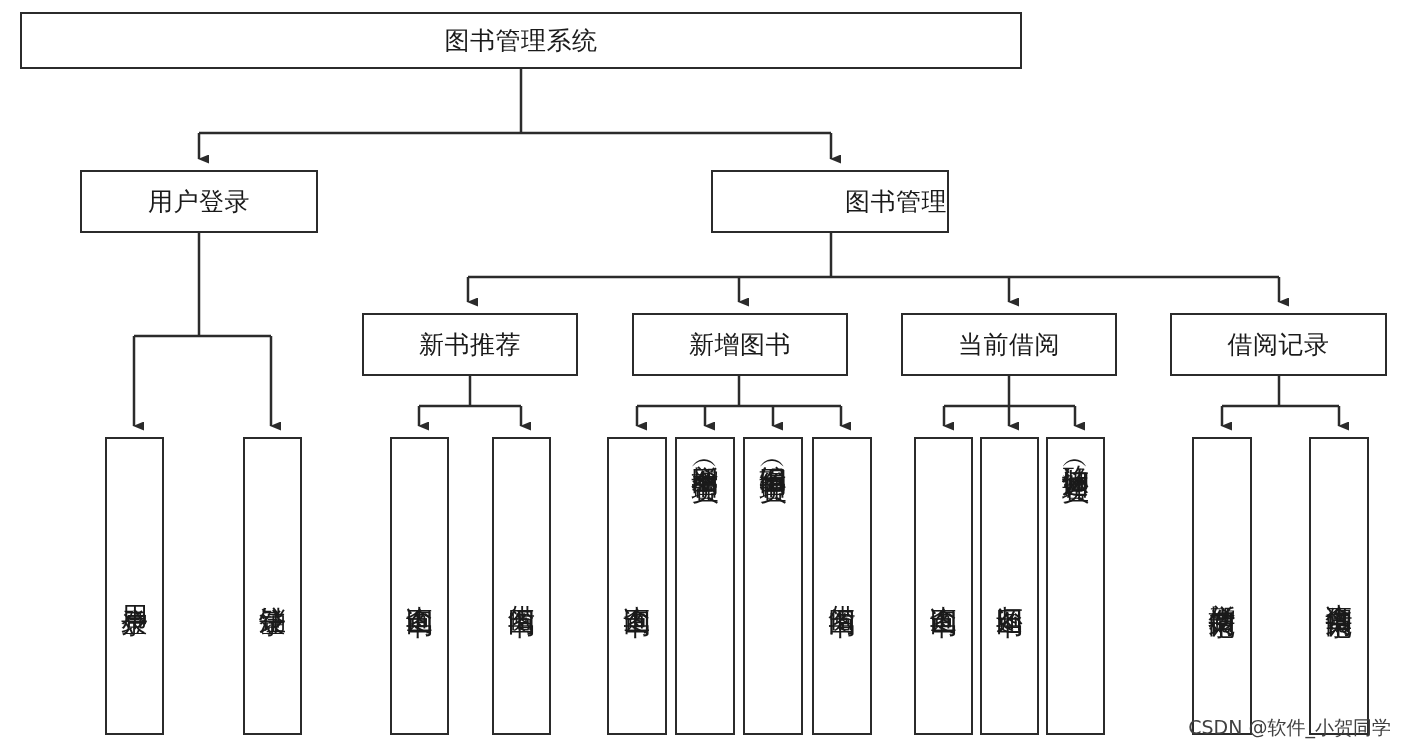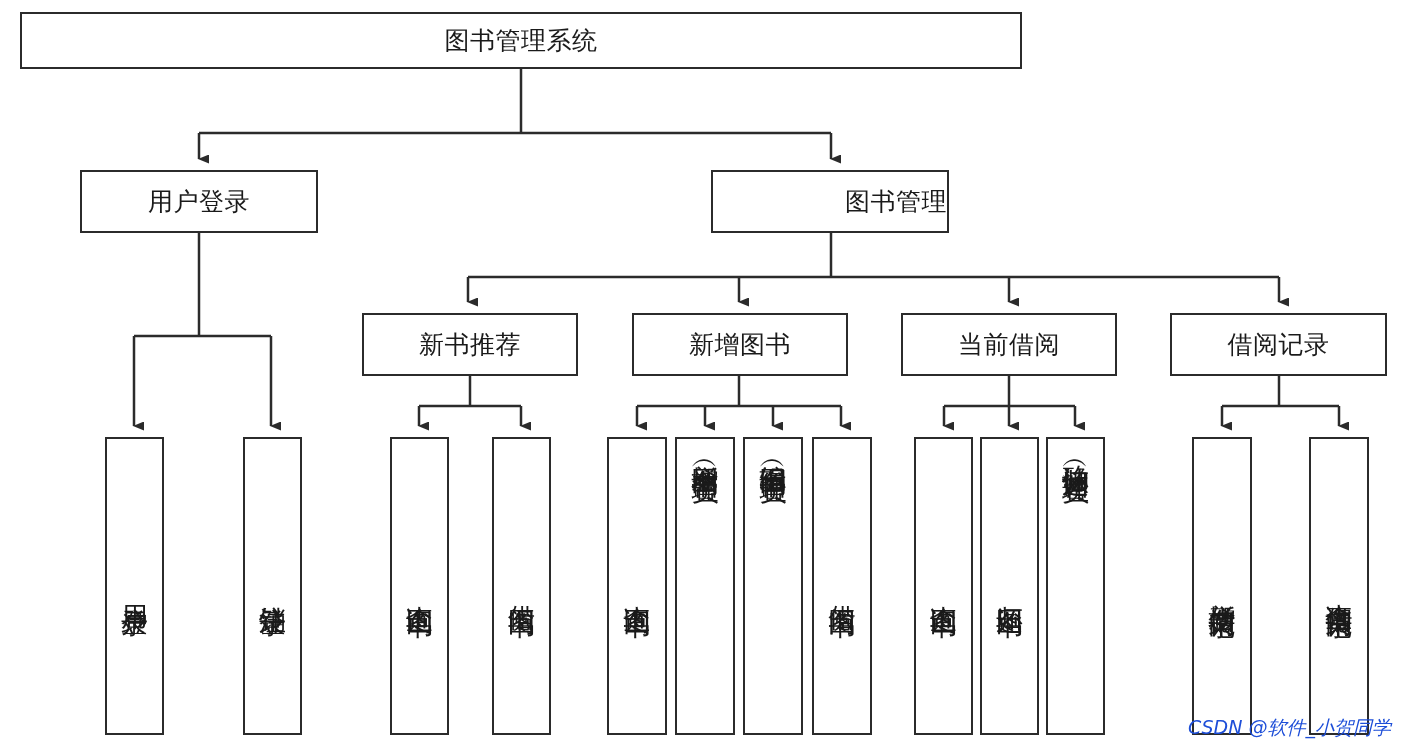--- a/index.html
+++ b/index.html
@@ -63,25 +63,24 @@
     max-height: 100%;
   }
   .node-box.vertical.centered {
     align-items: center;
   }
   .watermark {
     position: absolute;
     right: 14px;
     bottom: 6px;
     font-size: 19px;
-    color: #1d4ed8;
+    color: #404040;
     z-index: 3;
     white-space: nowrap;
     font-family: "DejaVu Sans", "Liberation Sans", sans-serif;
-    font-style: italic;
   }
 </style>
 </head>
 <body>
 
 <div id="diagram-root">
 
   <svg class="connector-layer" viewBox="0 0 1405 747" xmlns="http://www.w3.org/2000/svg">
     <defs>
       <marker id="arrowhead" markerWidth="9" markerHeight="11" refX="4.5" refY="10" orient="auto" markerUnits="userSpaceOnUse">

